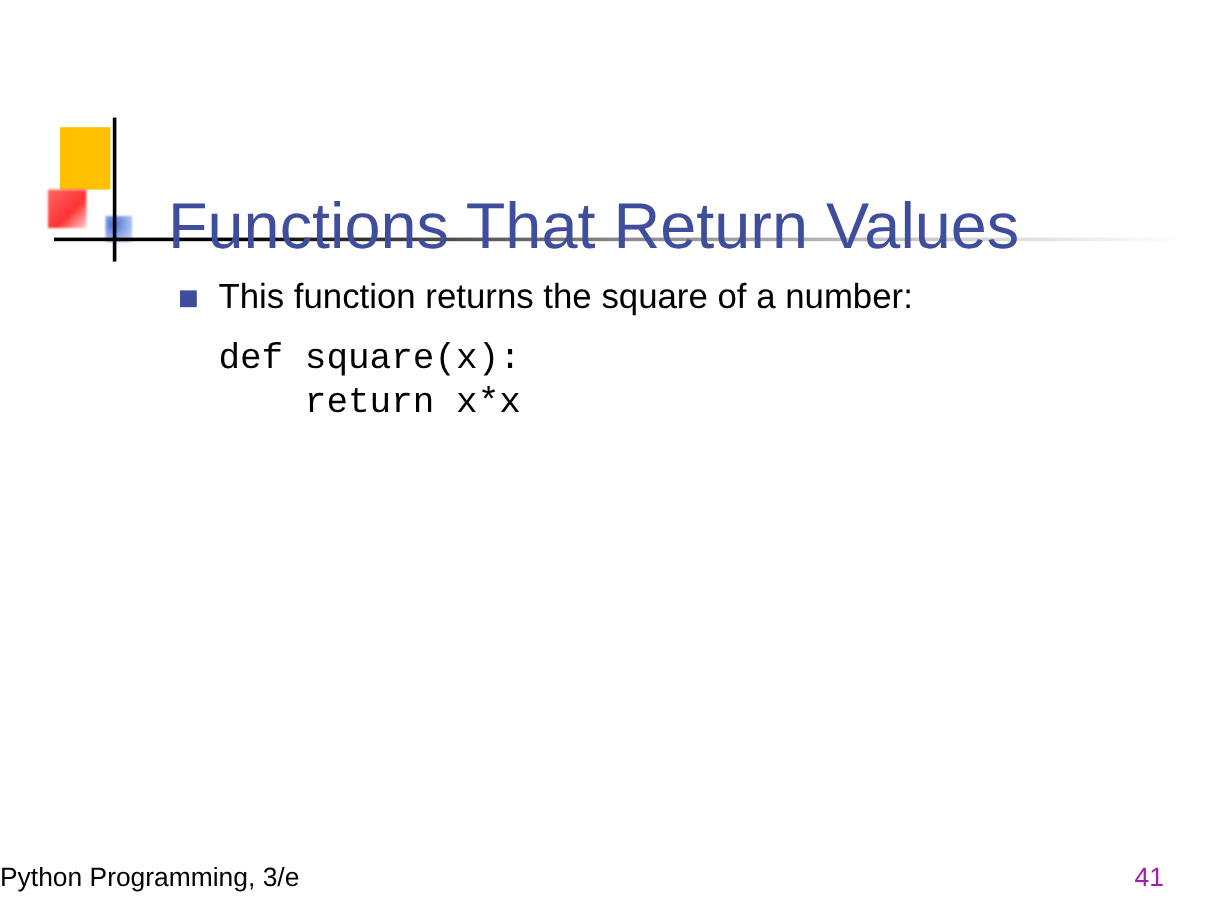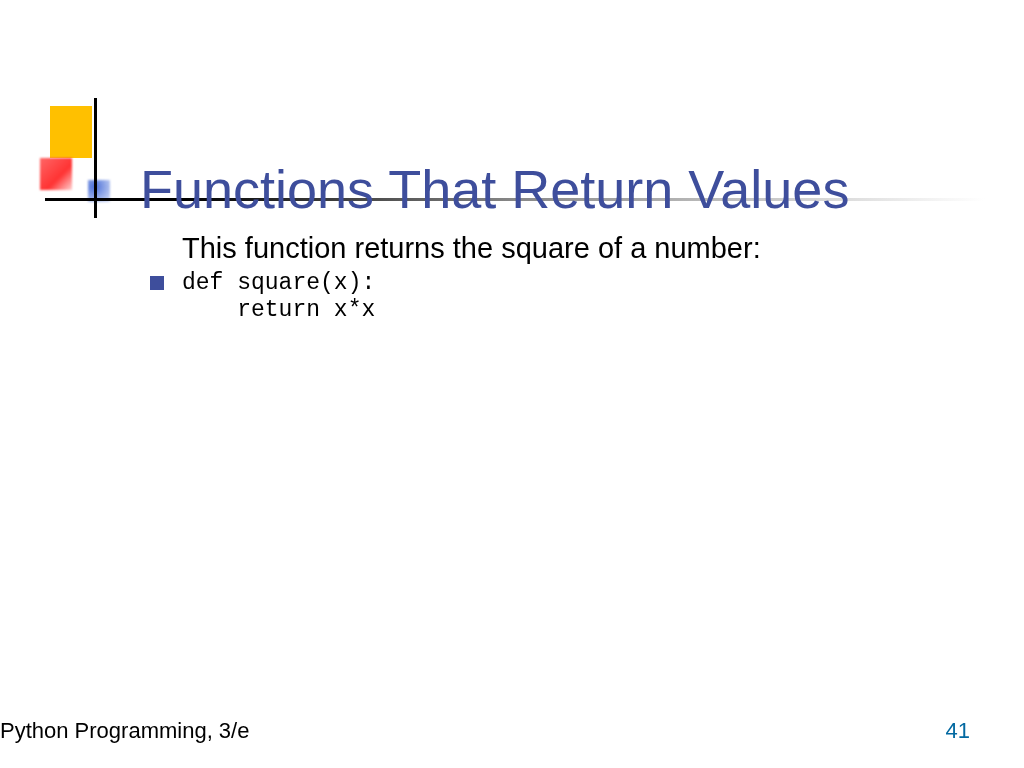--- a/index.html
+++ b/index.html
@@ -71,61 +71,61 @@
     margin-top: 48px;
   }
   .content {
     position: absolute;
     top: 230px;
     left: 150px;
     width: 830px;
   }
   .bullet-item {
     display: flex;
-    align-items: center;
+    align-items: flex-start;
     margin-bottom: 12px;
   }
   .bullet {
     width: 14px;
     height: 14px;
     background: #3e4e9c;
     margin-top: 12px;
     margin-right: 18px;
     flex-shrink: 0;
   }
   .bullet-text {
     font-size: 29px;
     color: #000;
     line-height: 1.3;
   }
   .code-inline {
     font-family: "Courier New", monospace;
   }
   .code-block {
     font-family: "Courier New", monospace;
-    font-size: 23px;
+    font-size: 30px;
     white-space: pre;
     line-height: 1.2;
-    margin-top: 2px;
+    margin-top: 14px;
   }
   .footer-title {
     position: absolute;
     bottom: 24px;
     left: 0;
     width: 100%;
     text-align: left;
     font-size: 22px;
     color: #000;
   }
   .page-number {
     position: absolute;
     bottom: 24px;
     right: 54px;
     font-size: 22px;
-    color: #0369a1;
+    color: #a21caf;
   }
 </style>
 </head>
 <body>
 
 <div class="decoration">
   <div class="yellow-box"></div>
   <div class="red-box"></div>
   <div class="blue-box"></div>
 </div>

